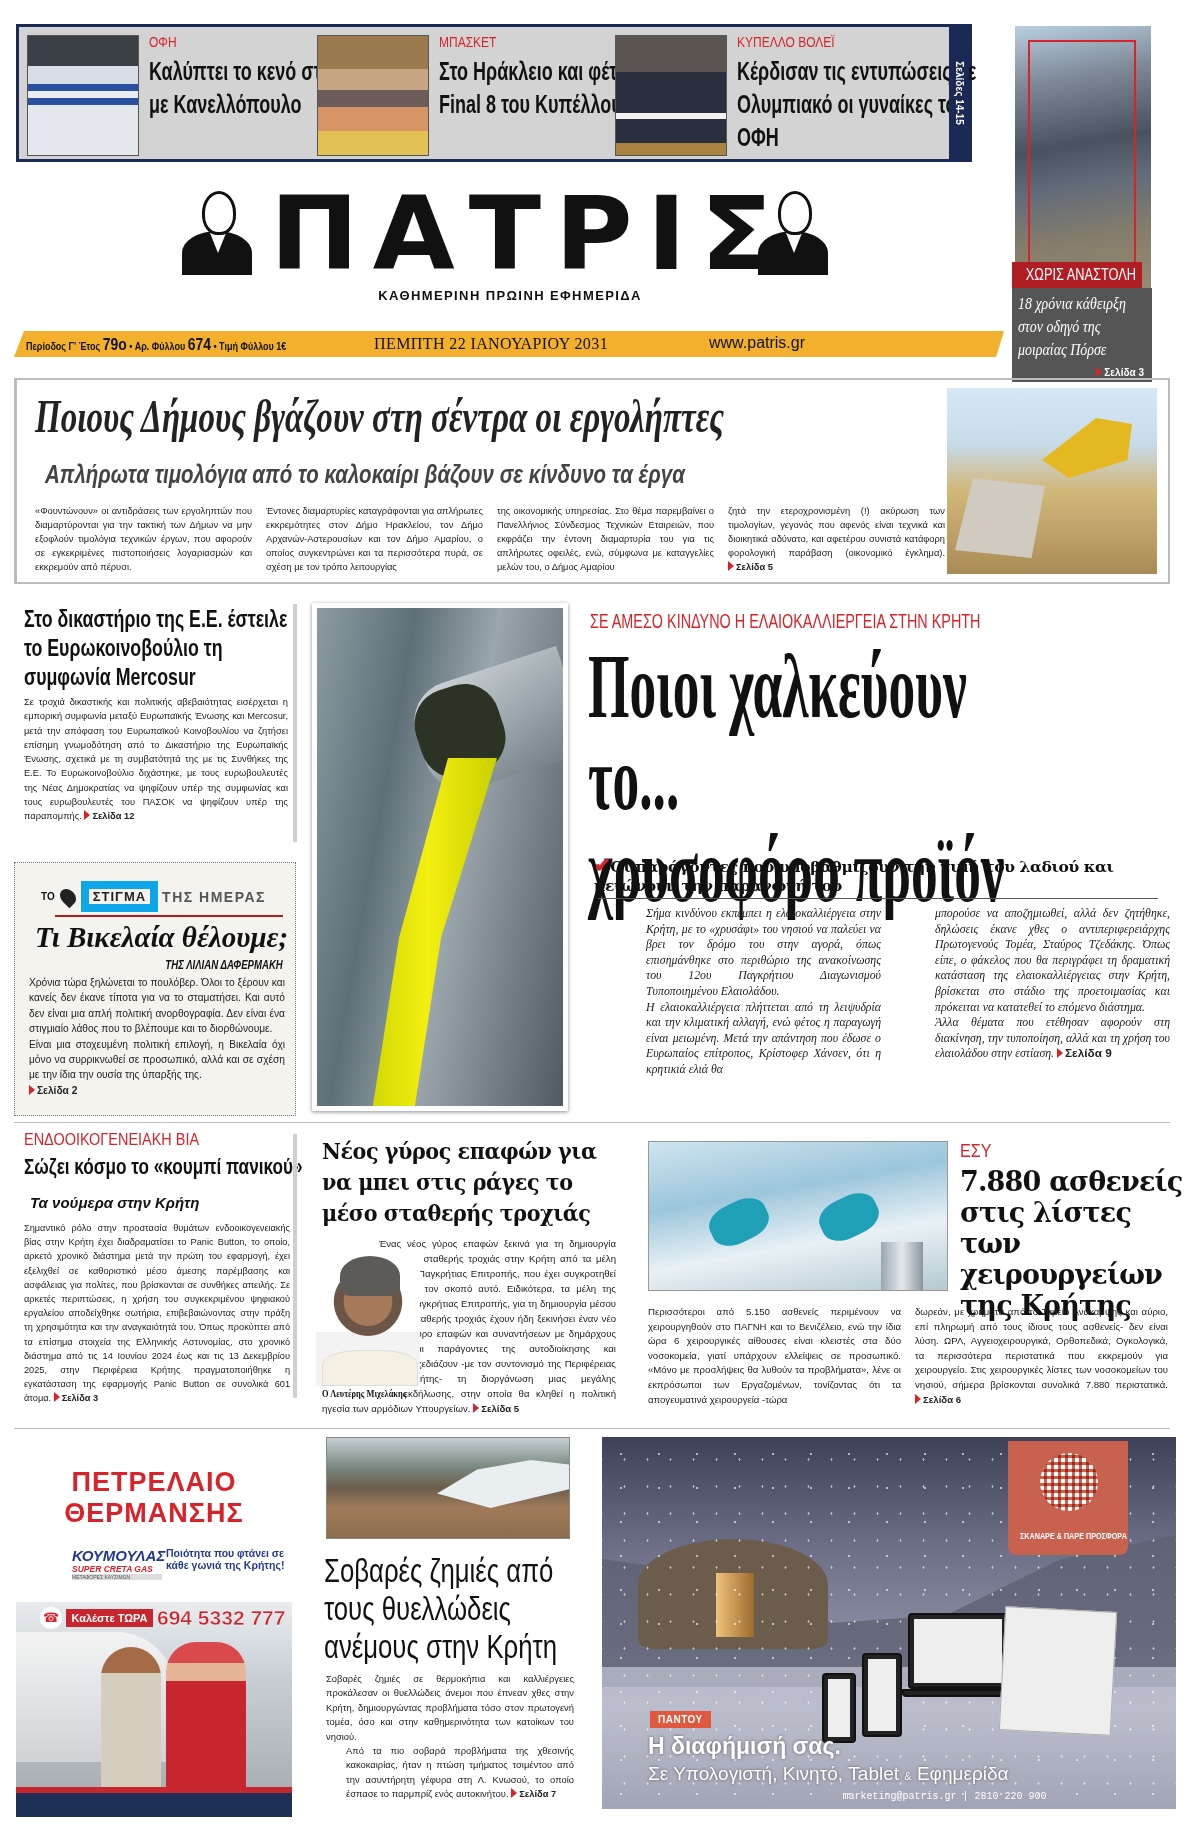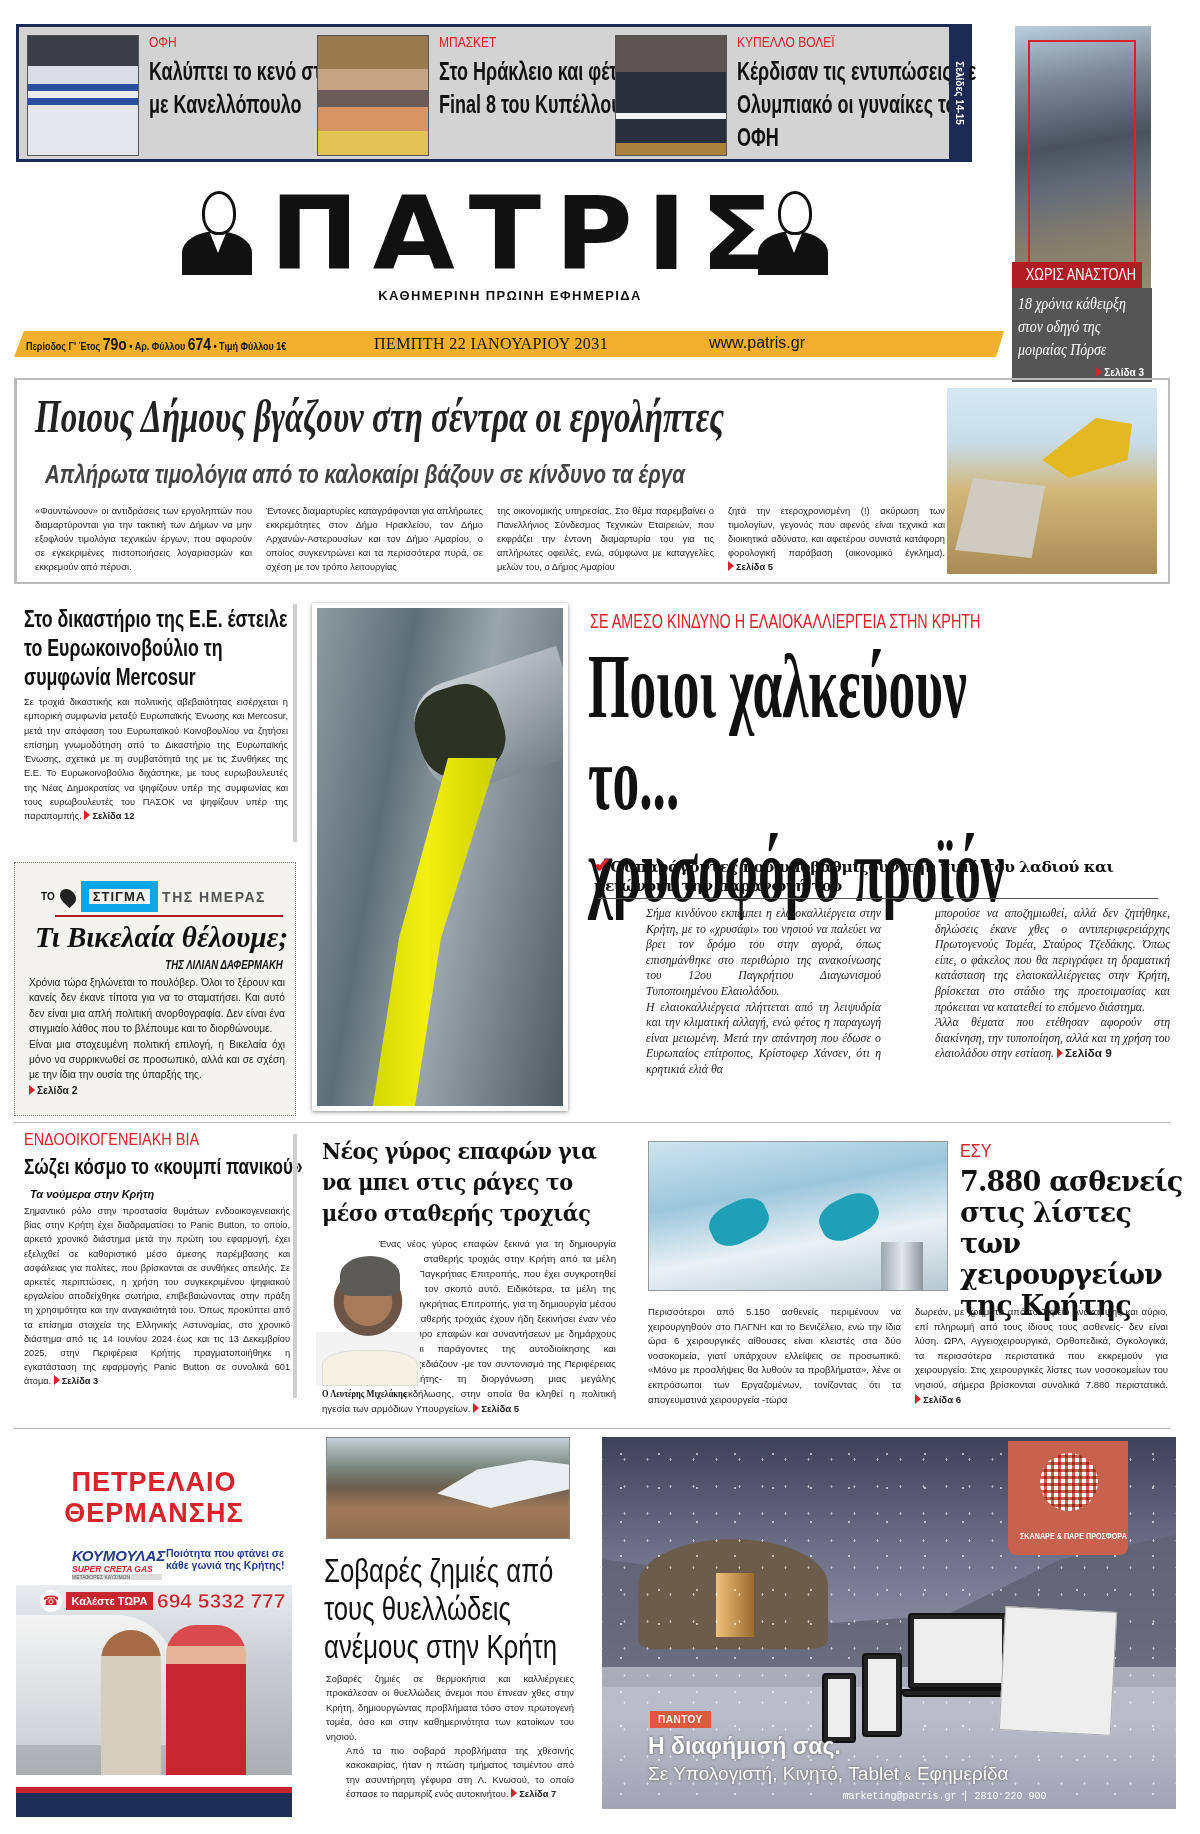--- a/index.html
+++ b/index.html
@@ -89,22 +89,22 @@
   #olive-cols .body-text { font-style: italic; font-size: 11.8px; line-height: 15.6px; font-family: "Liberation Serif", serif; margin-left: 40px; }
   #olive-rule { left: 598px; top: 898px; width: 560px; height: 1px; background: #555; }
 
   
   .hr { position: absolute; height: 1px; background: #bbb; }
 
   
   #dv { left: 24px; top: 1130px; width: 266px; }
   #dv-kicker { font-size: 17px; color: #d8232a; white-space: nowrap; transform: scaleX(0.85); transform-origin: left; }
   #dv-title { margin-top: 4px; font-size: 22px; font-weight: bold; white-space: nowrap; transform: scaleX(0.78); transform-origin: left; }
-  #dv-sub { margin-top: 8px; margin-left: 6px; font-size: 11px; font-style: italic; font-weight: bold; white-space: nowrap; }
-  #dv-body { margin-top: 4px; font-size: 9.2px; line-height: 14.2px; }
+  #dv-sub { margin-top: 14px; margin-left: 6px; font-size: 15px; font-style: italic; font-weight: bold; white-space: nowrap; }
+  #dv-body { margin-top: 10px; font-size: 9.2px; line-height: 14.2px; }
   #dv-rule { left: 293px; top: 1134px; width: 4px; height: 264px; background: #cfcfcf; }
 
   
   #rail { left: 322px; top: 1135px; width: 300px; }
   #rail-title { font-size: 23px; line-height: 31px; font-weight: bold; font-family: "DejaVu Serif", serif; letter-spacing: -0.5px; transform: scaleX(0.9); transform-origin: left top; width: 330px; }
   #rail-photo { left: 316px; top: 1250px; width: 104px; height: 136px; background: radial-gradient(circle at 50% 38%, #a77a5a 0 24%, #6a5546 25% 34%, transparent 35%), linear-gradient(180deg,#ffffff 0 60%, #f3f3f3 60%); }
   #rail-photo .hair { position: absolute; left: 24px; top: 6px; width: 60px; height: 40px; background: #5c5b58; border-radius: 50% 50% 20% 20%; }
   #rail-photo .shirt { position: absolute; left: 6px; top: 100px; width: 96px; height: 36px; background: #f4f1e4; border-radius: 40% 40% 0 0; border: 1px solid #ddd; }
   #rail-caption { left: 322px; top: 1388px; font-size: 10.5px; font-weight: bold; white-space: nowrap; transform: scaleX(0.8); transform-origin: left; font-family: "Liberation Serif", serif; }
   #rail-body { left: 322px; top: 1236px; width: 294px; font-size: 9.6px; line-height: 15px; }
@@ -121,21 +121,21 @@
   #surg-cols .body-text { font-size: 9.6px; line-height: 14.6px; }
 
   
   #ad-oil { left: 16px; top: 1445px; width: 276px; height: 372px; }
   #ad-oil .head { position: absolute; left: 0; top: 22px; width: 276px; text-align: center; color: #d8232a; font-size: 27px; line-height: 31px; font-weight: bold; letter-spacing: 1px; }
   #ad-oil .brand { position: absolute; left: 56px; top: 102px; width: 90px; }
   #ad-oil .brand .b1 { font-size: 15px; font-weight: bold; font-style: italic; color: #233a8a; }
   #ad-oil .brand .b2 { font-size: 8.5px; font-weight: bold; font-style: italic; color: #d8232a; }
   #ad-oil .brand .b3 { font-size: 5px; color: #555; background: #ddd; }
   #ad-oil .slogan { position: absolute; left: 150px; top: 102px; width: 120px; font-size: 10.5px; line-height: 12px; font-weight: bold; color: #233a8a; }
-  #ad-oil .photo { position: absolute; left: 0; top: 140px; width: 276px; height: 190px; background: linear-gradient(180deg,#e8ecef 0%,#c8cfd4 40%,#a9aeb2 100%); overflow: hidden; }
+  #ad-oil .photo { position: absolute; left: 0; top: 157px; width: 276px; height: 190px; background: linear-gradient(180deg,#e8ecef 0%,#c8cfd4 40%,#a9aeb2 100%); overflow: hidden; }
   #ad-oil .truck { position: absolute; left: 0; top: 30px; width: 160px; height: 130px; background: linear-gradient(180deg,#f3f3f3,#cfd3d6); border-radius: 0 60px 0 0; }
   #ad-oil .person1 { position: absolute; left: 85px; top: 45px; width: 60px; height: 145px; background: linear-gradient(180deg,#a36b46 0 18%, #d5cdbe 18%); border-radius: 30px 30px 0 0; }
   #ad-oil .person2 { position: absolute; left: 150px; top: 40px; width: 80px; height: 150px; background: linear-gradient(180deg,#d94a4c 0 14%, #e6b497 14% 26%, #c8262f 26%); border-radius: 30px 30px 0 0; }
   #ad-oil .call { position: absolute; left: 24px; top: 4px; height: 22px; white-space: nowrap; }
   #ad-oil .call .ico { display: inline-block; width: 22px; height: 22px; border-radius: 50%; background: #fff; color: #d8232a; text-align: center; font-size: 13px; line-height: 22px; vertical-align: middle; }
   #ad-oil .call .lbl { display: inline-block; background: #c8262f; color: #fff; font-size: 11px; font-weight: bold; padding: 3px 5px; vertical-align: middle; }
   #ad-oil .call .num { display: inline-block; color: #c8262f; font-size: 21px; font-weight: bold; vertical-align: middle; -webkit-text-stroke: 0.4px #fff; }
   #ad-oil .band { position: absolute; left: 0; top: 342px; width: 276px; height: 30px; background: linear-gradient(180deg,#c8262f 0 6px,#1d2f55 6px); }
 
   

